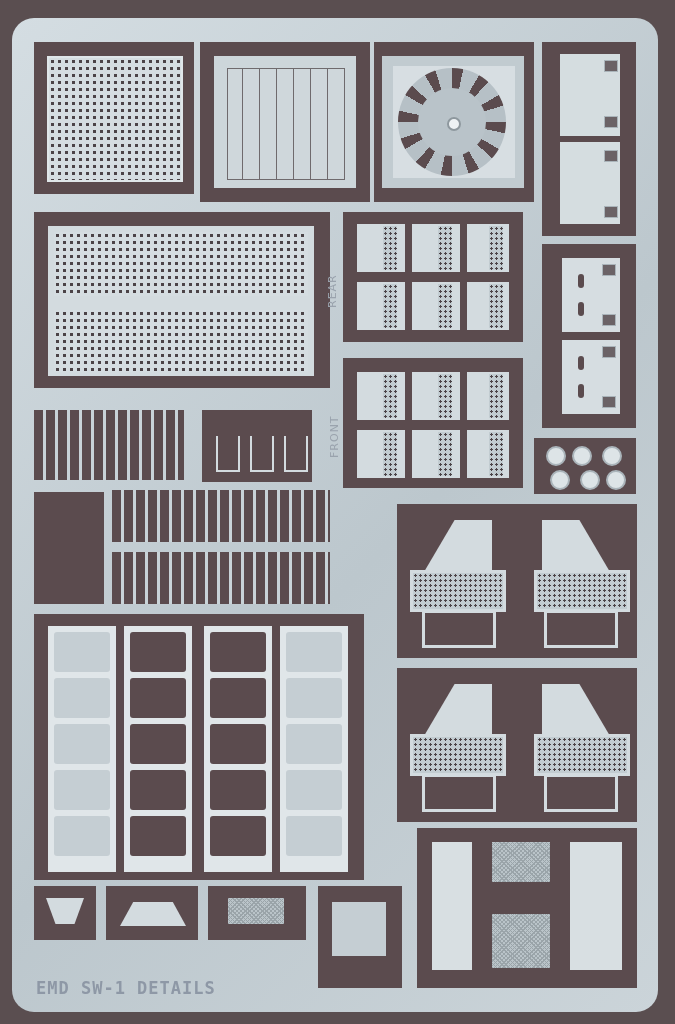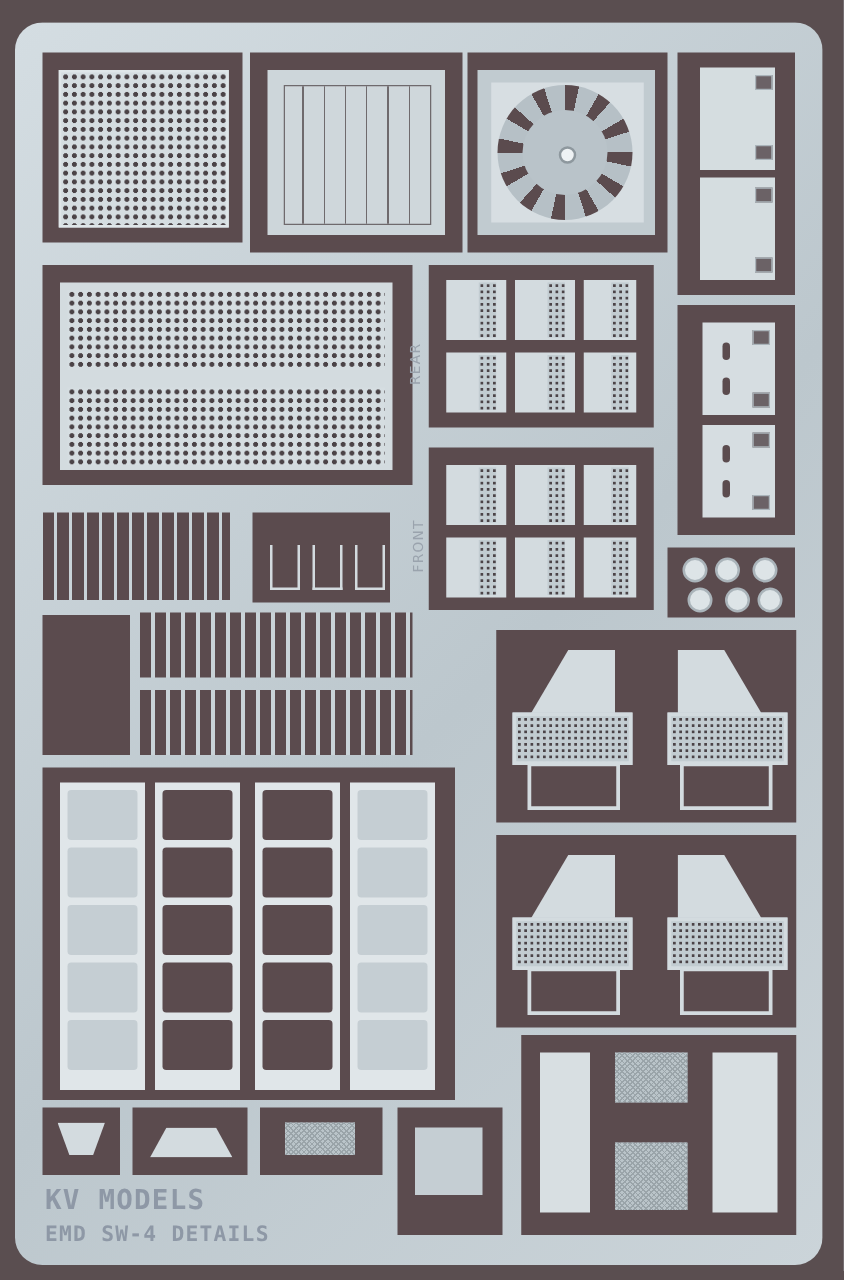--- a/index.html
+++ b/index.html
@@ -181,15 +181,14 @@
   <div class="part weave" style="left:216px;top:880px;width:56px;height:26px;"></div>
   <div class="cut" style="left:306px;top:868px;width:84px;height:102px;"></div>
   <div class="part" style="left:320px;top:884px;width:54px;height:54px;background:#c5ced3;"></div>
 
   <div class="cut" style="left:405px;top:810px;width:220px;height:160px;"></div>
   <div class="part" style="left:420px;top:824px;width:40px;height:128px;background:#d8dfe2;"></div>
   <div class="part" style="left:558px;top:824px;width:52px;height:128px;background:#d8dfe2;"></div>
   <div class="part weave" style="left:480px;top:824px;width:58px;height:40px;"></div>
   <div class="part weave" style="left:480px;top:896px;width:58px;height:54px;"></div>
 
-  <div class="label" style="left:24px;top:930px;font-size:22px;">KV MODELS</div>
-  <div class="label" style="left:24px;top:960px;font-size:17px;">EMD SW-4 DETAILS</div>
+  <div class="label" style="left:24px;top:960px;font-size:17px;">EMD SW-1 DETAILS</div>
 </div>
 
 </body></html>

